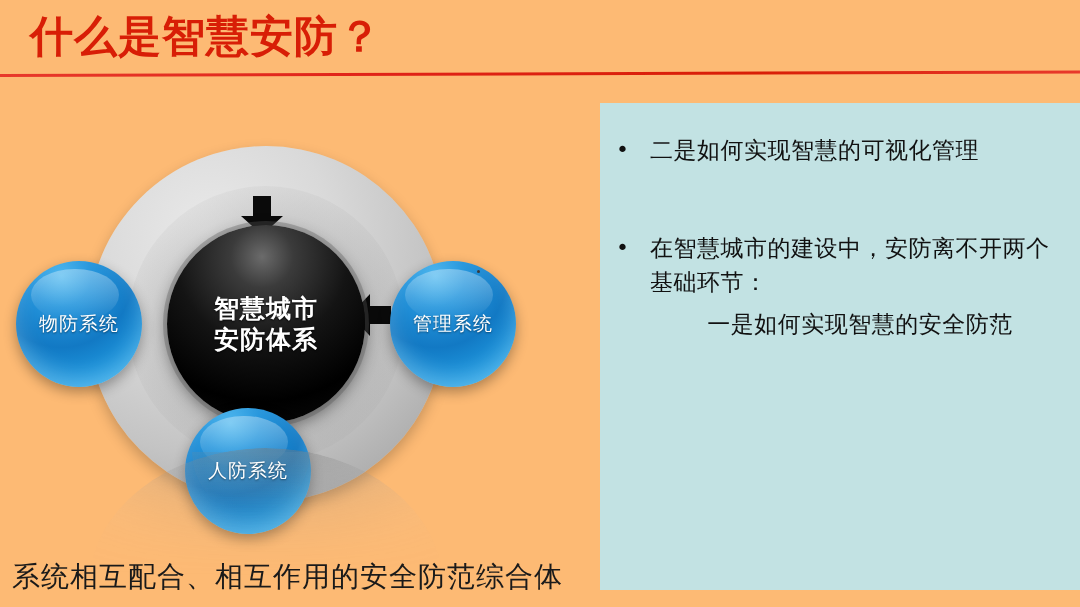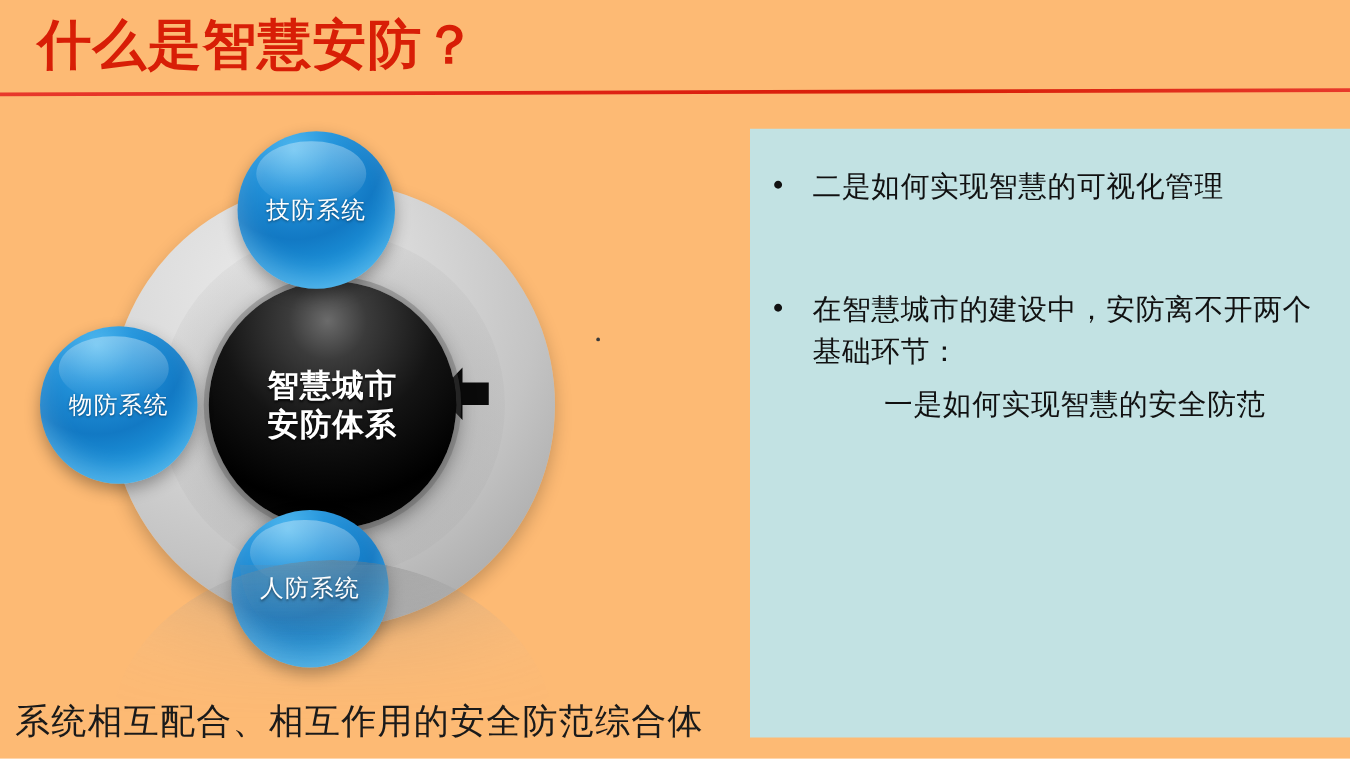--- a/index.html
+++ b/index.html
@@ -127,21 +127,21 @@
     position: relative;
     z-index: 2;
     color: #ffffff;
     font-size: 19px;
     font-weight: normal;
     letter-spacing: 1px;
     text-shadow: 0 1px 2px rgba(0,0,0,0.45);
     white-space: nowrap;
   }
   #node-top    { left: 190px; top: 17px; }
-  #node-left   { left: 32px;  top: 173px; }
+  #node-left   { left: 16px;  top: 173px; }
   #node-right  { left: 390px; top: 173px; }
   #node-bottom { left: 185px; top: 320px; }
 
   
   .artifact-dot {
     position: absolute;
     left: 477px;
     top: 182px;
     width: 3px;
     height: 3px;
@@ -267,25 +267,25 @@
       <svg width="42" height="44" viewBox="0 0 42 44">
         <polygon points="41,13 20,13 20,1 0,22 20,43 20,31 41,31" fill="#0a0a0a"></polygon>
       </svg>
     </div>
 
     <div class="core">
       <div class="core-label">智慧城市
 安防体系</div>
     </div>
 
-    <div class="node" id="node-top">
-      <span class="node-label">技防系统</span>
-    </div>
     <div class="node" id="node-left">
       <span class="node-label">物防系统</span>
+    </div>
+    <div class="node" id="node-right">
+      <span class="node-label">管理系统</span>
     </div>
     <div class="node" id="node-bottom">
       <span class="node-label">人防系统</span>
     </div>
 
     <div class="artifact-dot"></div>
   </div>
 
   <div id="reflection"></div>
   <div id="reflection-node"></div>

